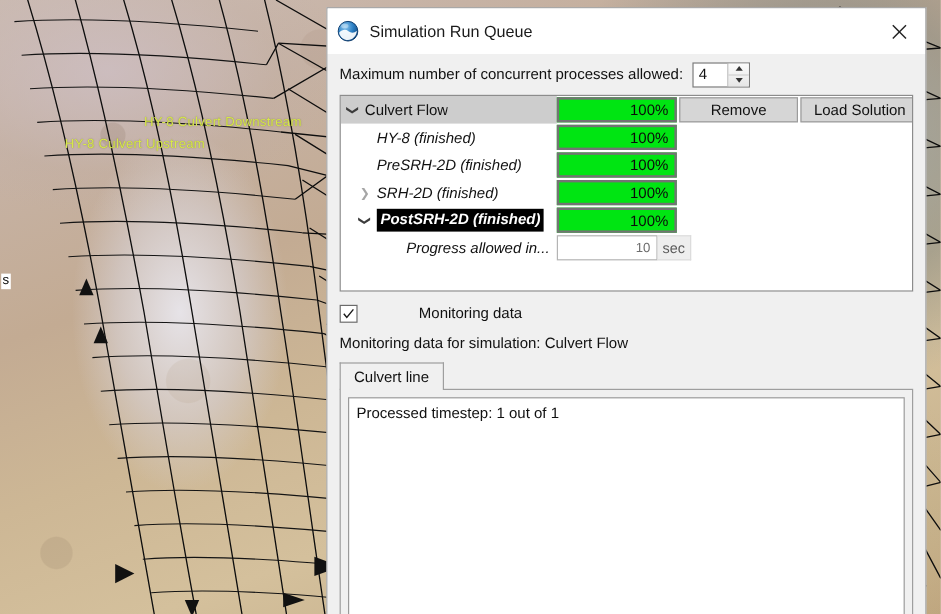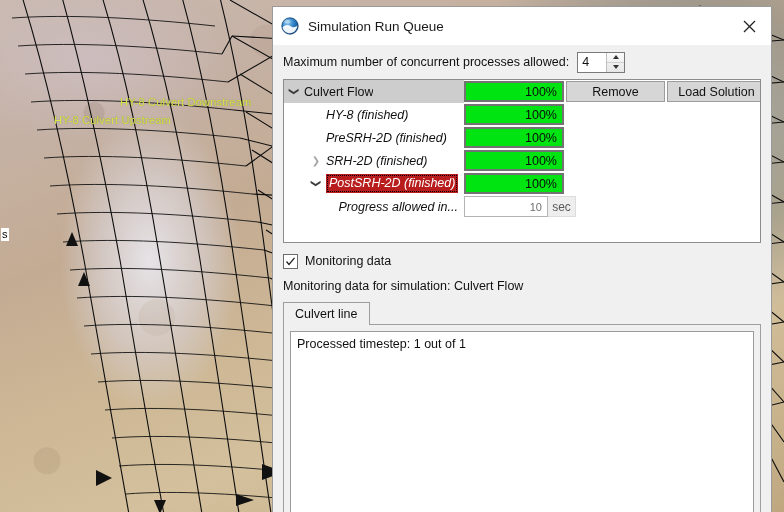--- a/index.html
+++ b/index.html
@@ -217,27 +217,27 @@
     display: flex;
     align-items: center;
     justify-content: center;
     cursor: pointer;
     color: #3c3c3c;
     font-size: 10px;
   }
   .chev.muted { color: #a6a6a6; }
   .name-txt { white-space: nowrap; overflow: hidden; }
   .trow.child .name-txt { font-style: italic; }
-  .trow.child .tcell-name { padding-left: 12px; }
+  .trow.child .tcell-name { padding-left: 0; }
   .indent-1 { width: 30px; flex: none; }
 
   .sel-name {
-    background: #b91c1c;
+    background: #000000;
     color: #fff;
-    font-weight: normal;
+    font-weight: bold;
     font-style: italic;
     padding: 1px 3px 1px 3px;
     outline: 1px dotted #000;
     outline-offset: -2px;
     white-space: nowrap;
     font-size: 12.5px;
     line-height: 17px;
   }
 
   .progbar {
@@ -299,20 +299,21 @@
     box-sizing: border-box;
     margin: 1px 0;
   }
 
   .monitor-row {
     display: flex;
     align-items: center;
     height: 28px;
     flex: none;
     margin-top: 4px;
+    gap: 44px;
   }
   .cbox {
     width: 13px; height: 13px;
     border: 1px solid #6b6b6b;
     background: #fff;
     margin-right: 7px;
     display: flex;
     align-items: center;
     justify-content: center;
     cursor: pointer;

